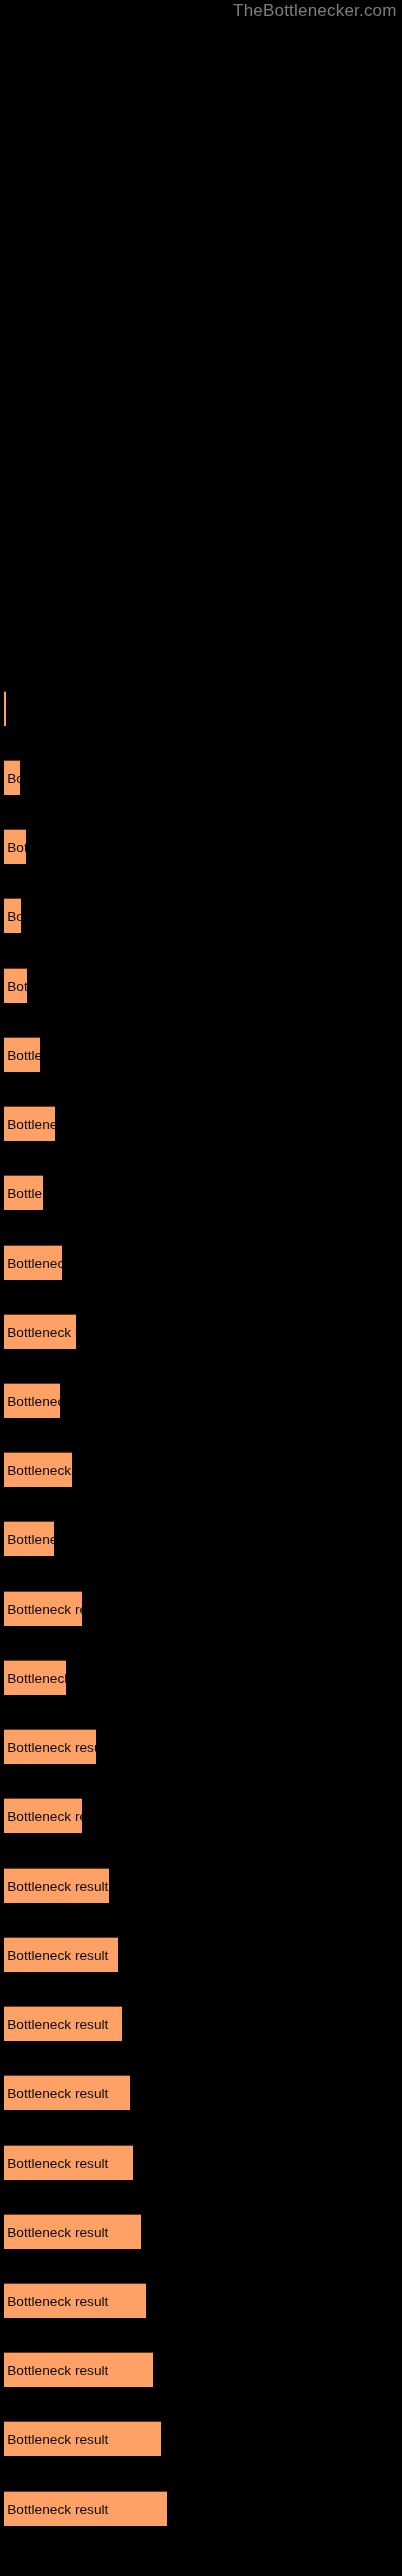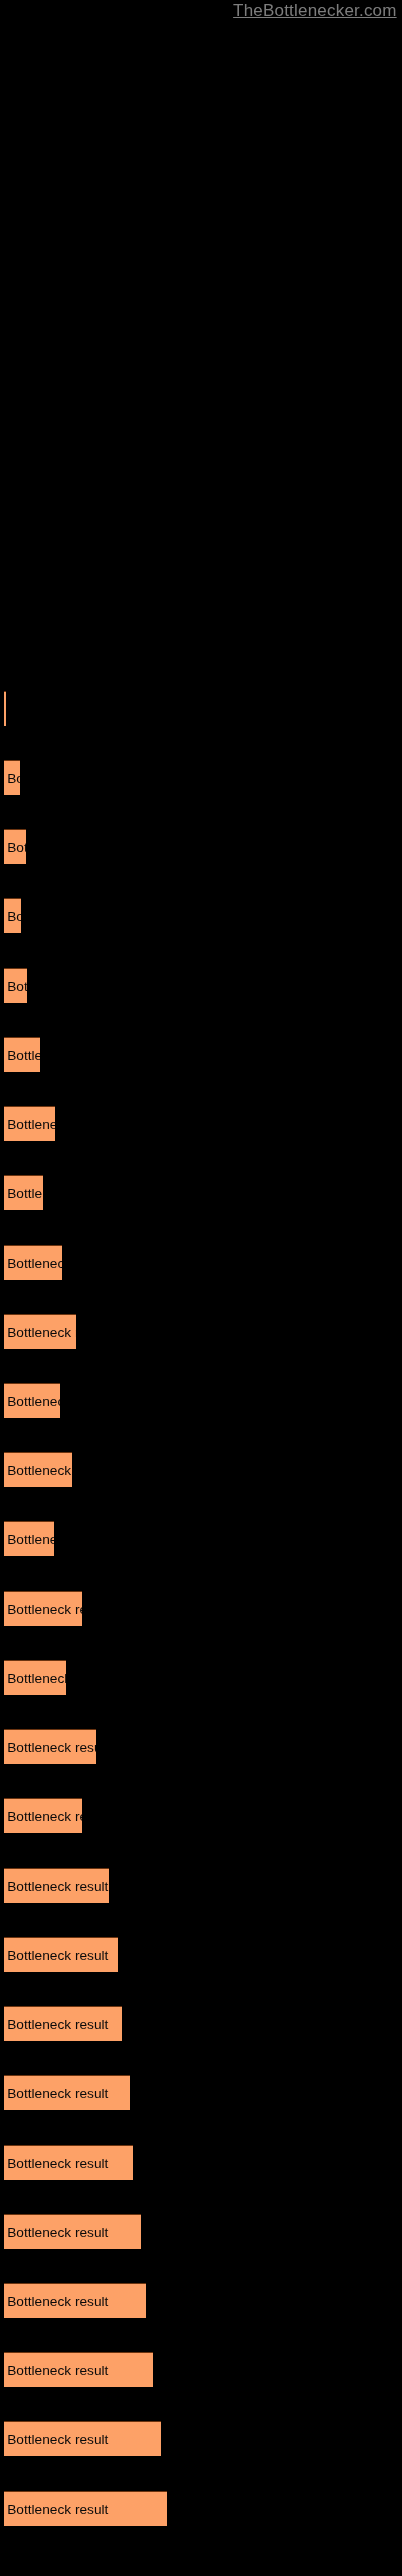--- a/index.html
+++ b/index.html
@@ -29,21 +29,20 @@
     position: absolute;
     right: 6.4px;
     top: 0px;
     font-family: "Liberation Sans", sans-serif;
     font-size: 17px;
     line-height: 21px;
     letter-spacing: 0.2px;
     color: #7d7d7d;
     white-space: nowrap;
     user-select: none;
-    text-decoration: underline;
   }
 
   
   .plot-area {
     position: absolute;
     left: 0;
     top: 0;
     width: 403px;
     height: 2576px;
   }

